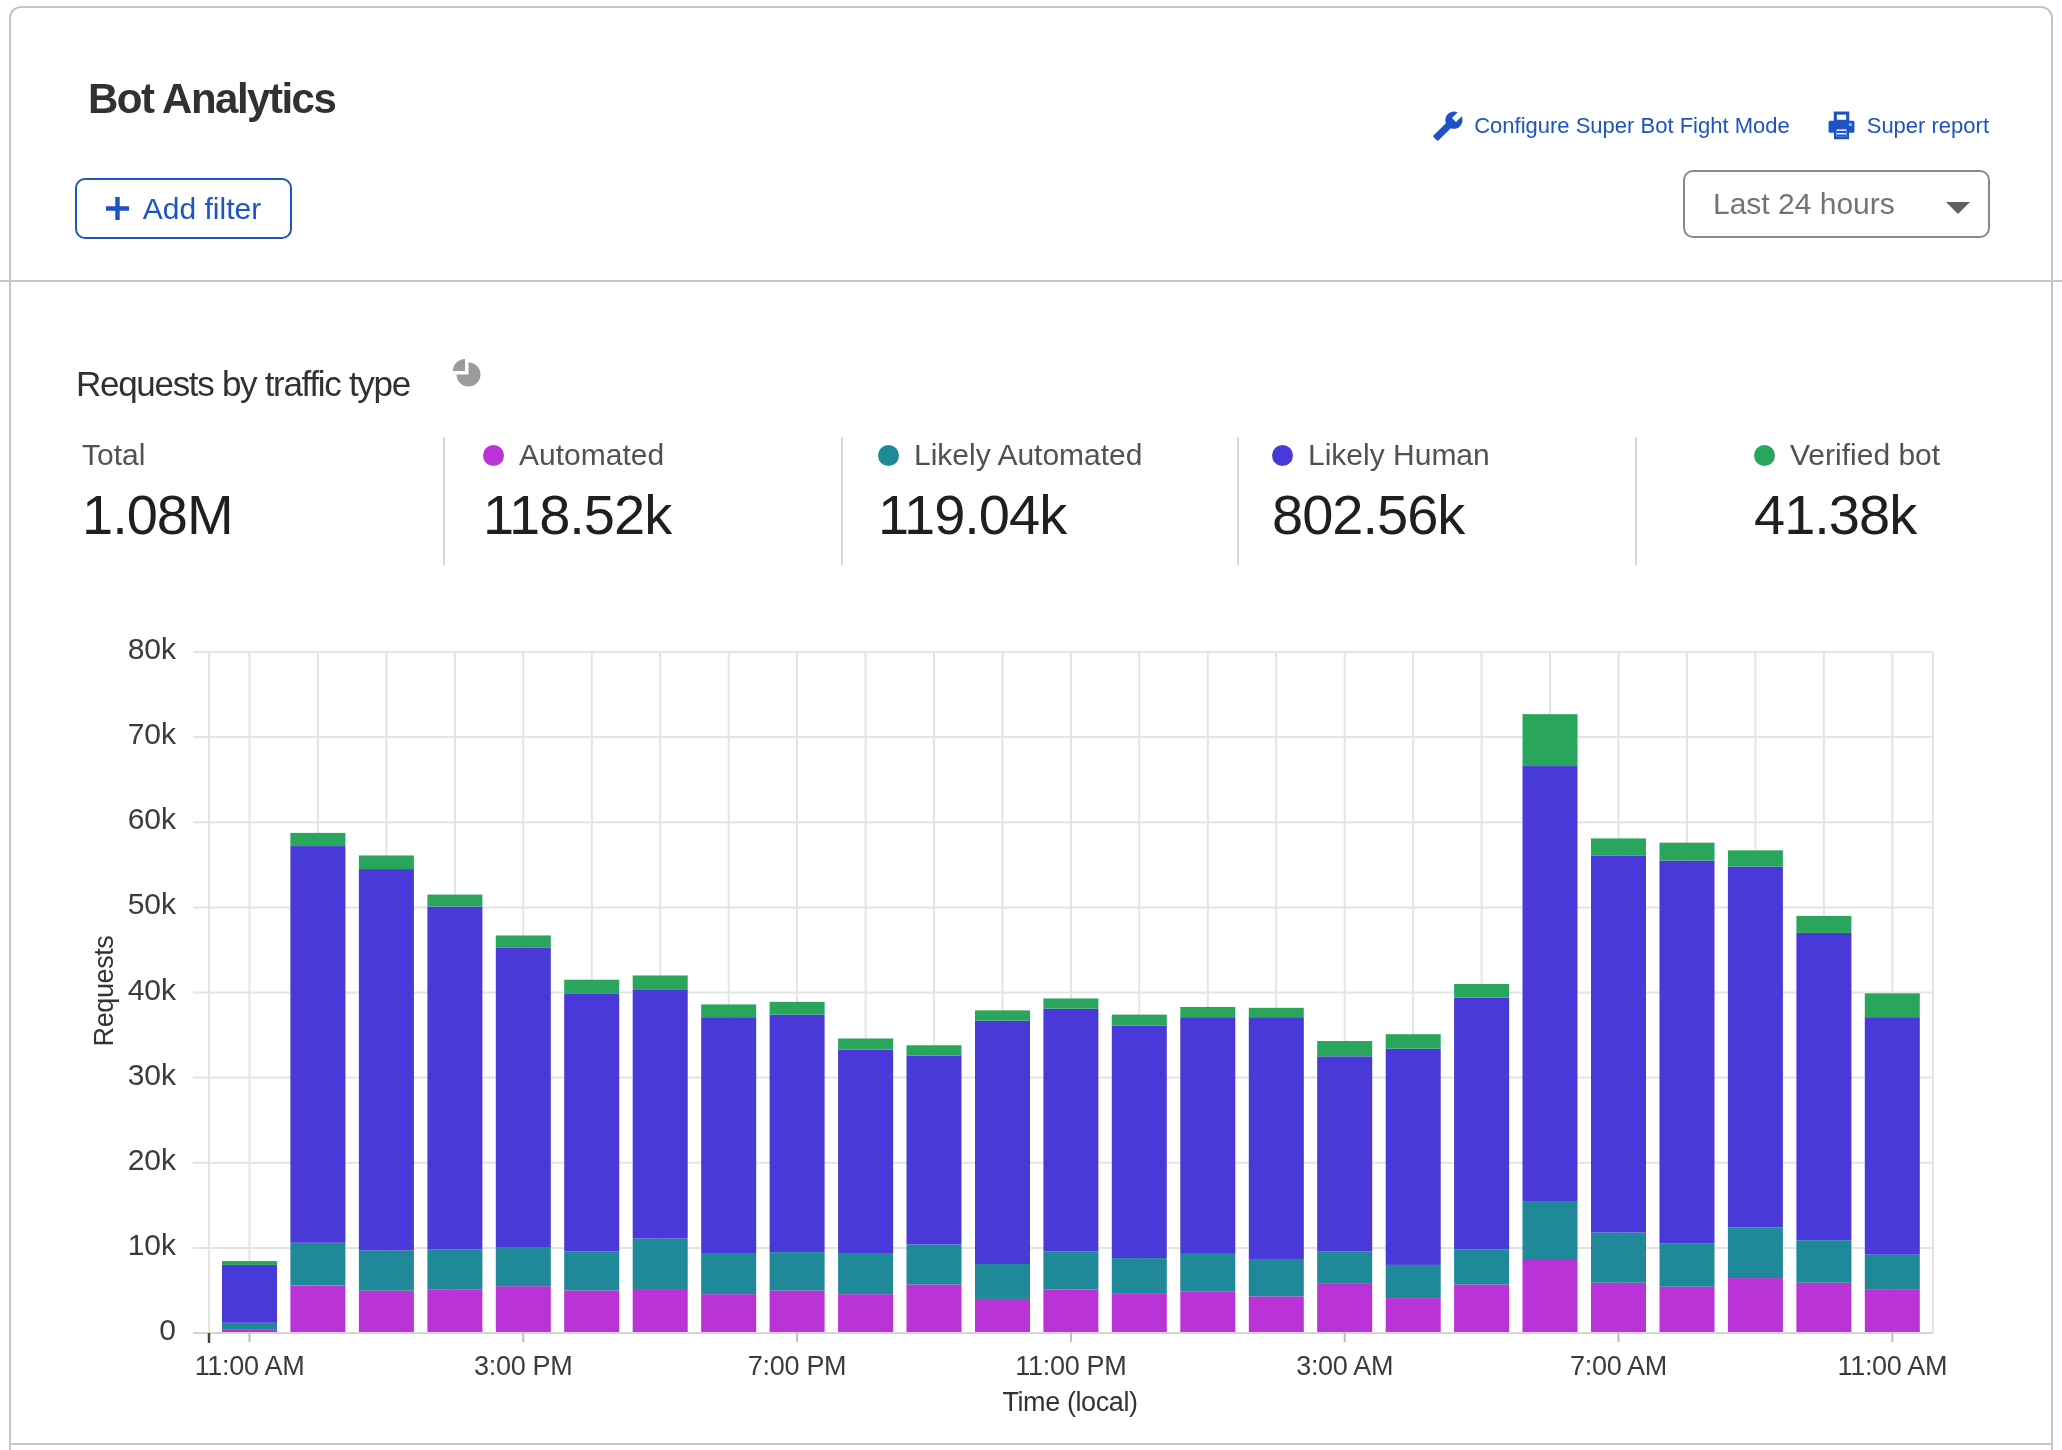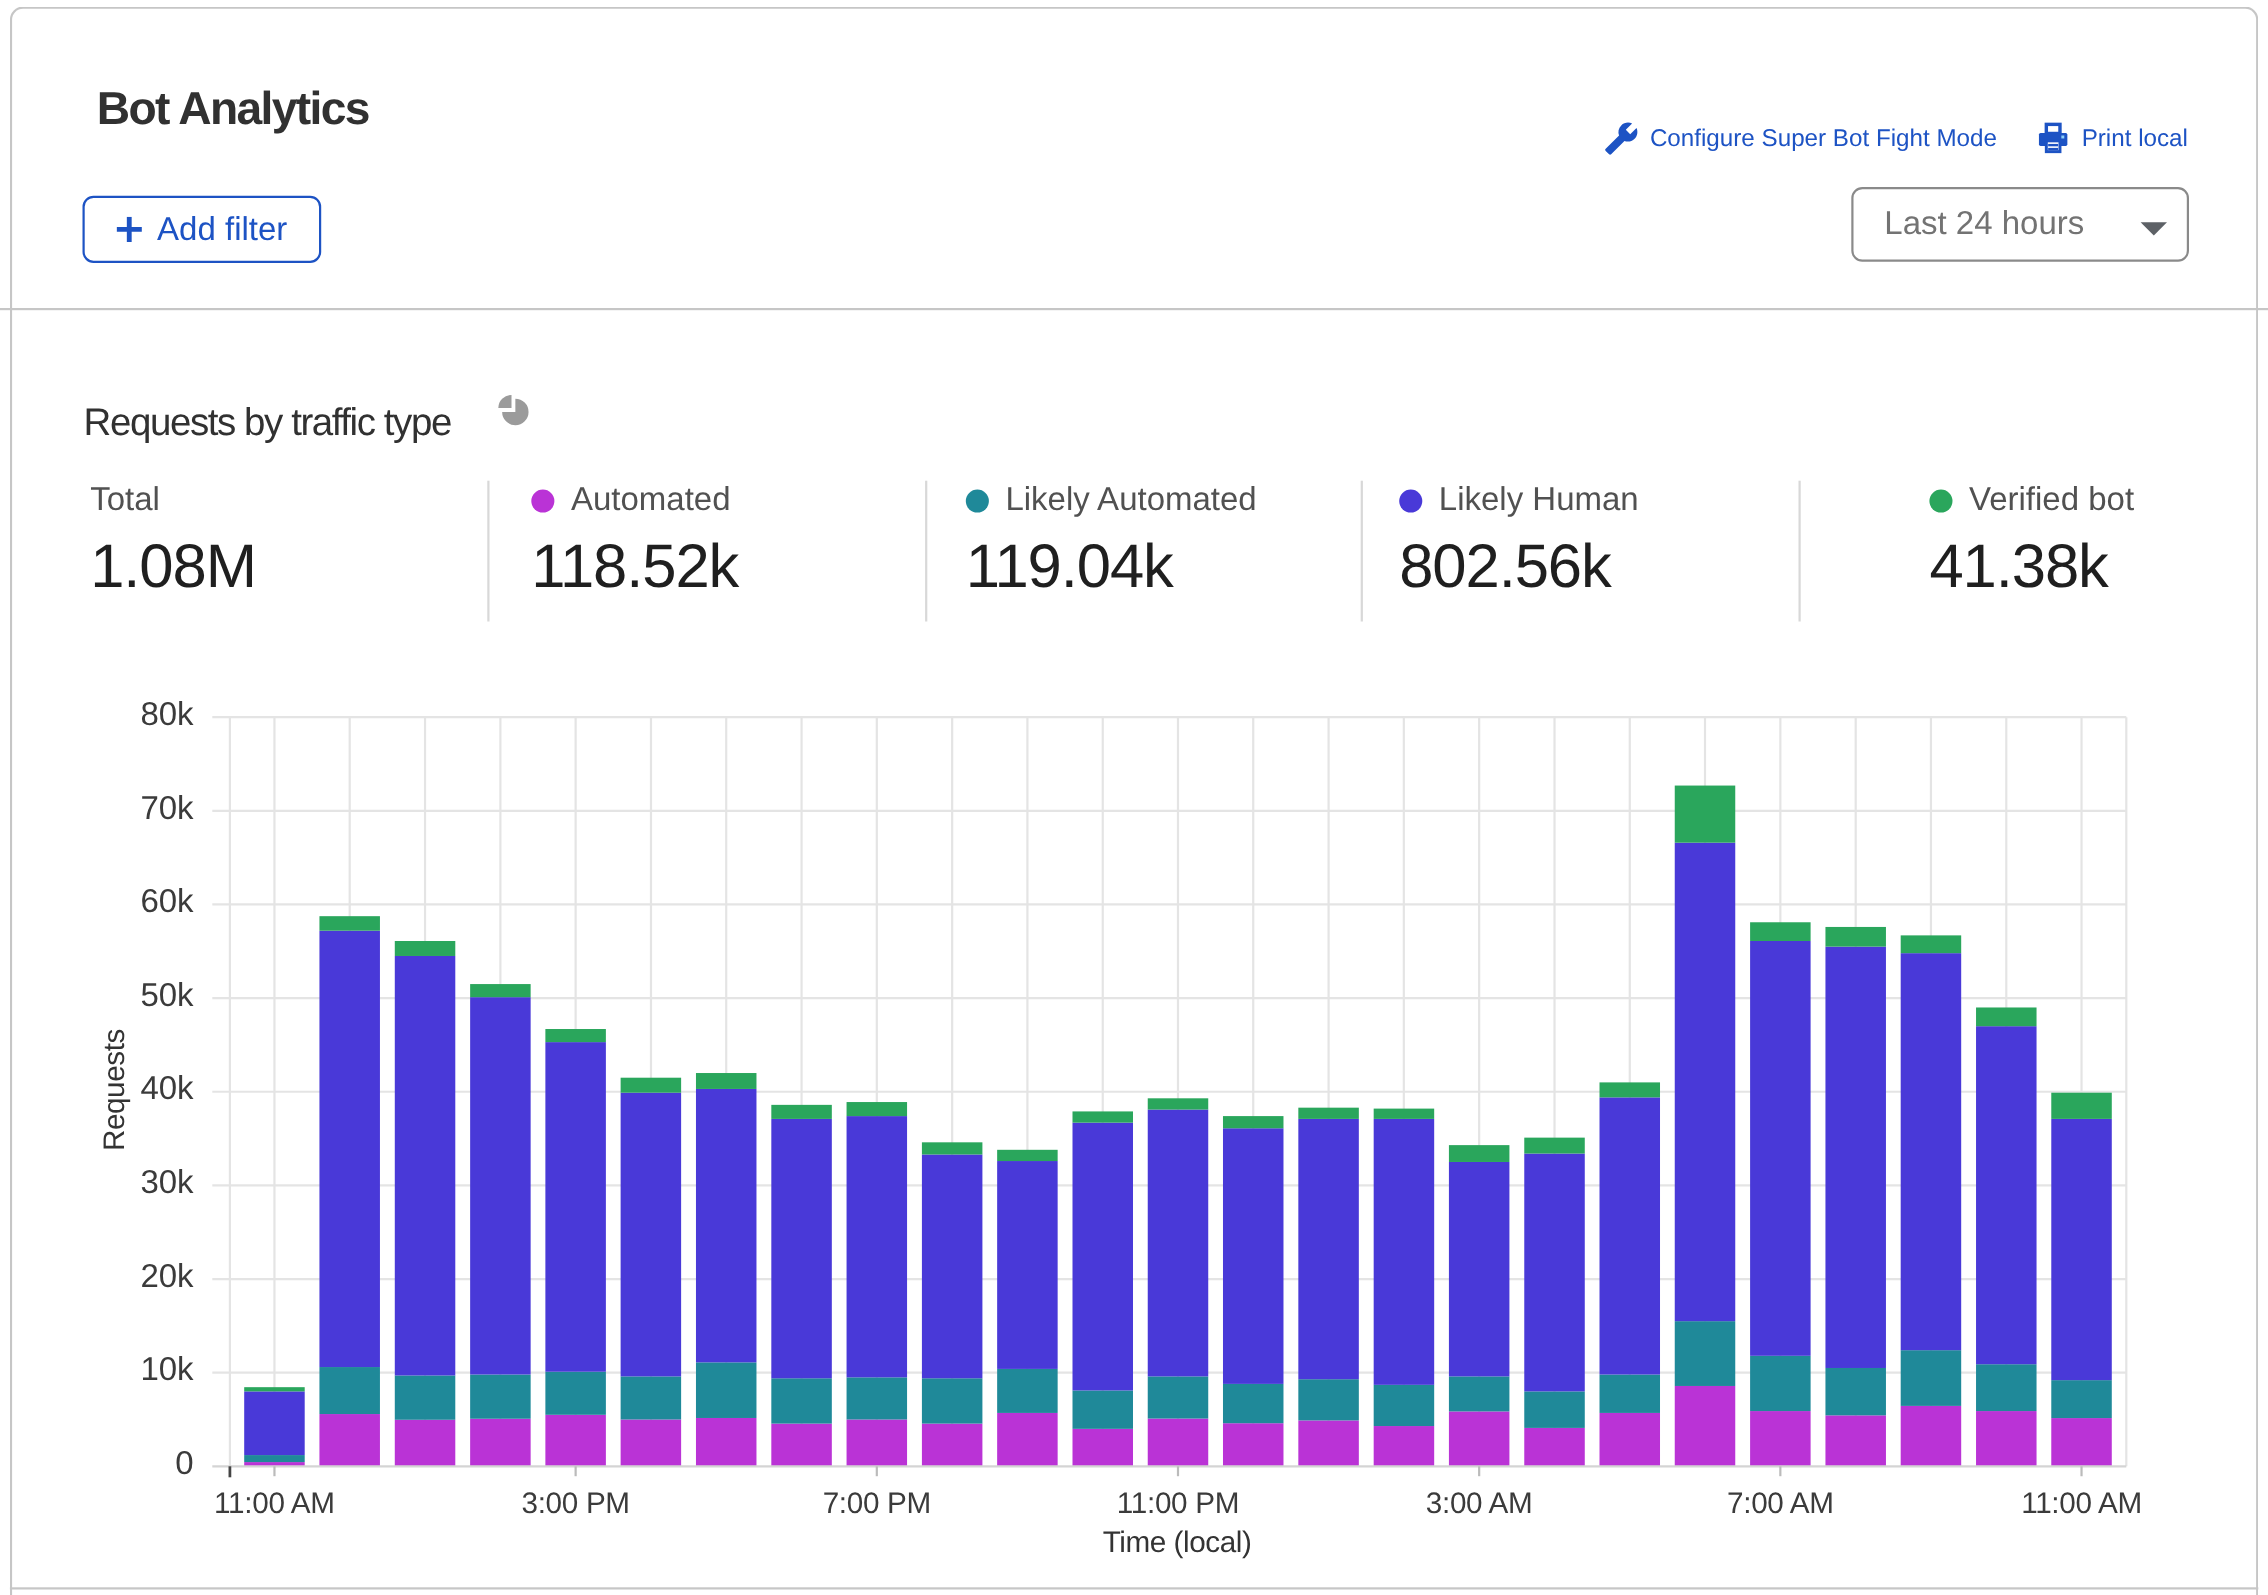--- a/index.html
+++ b/index.html
@@ -51,21 +51,21 @@
       </span>
     <span class="link">
         <svg width="31" height="31" viewBox="0 0 30 30">
           <rect x="9" y="2" width="12" height="8" fill="none" stroke="#1d53c4" stroke-width="3"></rect>
           <rect x="2.5" y="9.5" width="25" height="11.5" rx="1.5" fill="#1d53c4"></rect>
           <rect x="22.2" y="11.8" width="2.6" height="2.6" fill="#8fd0f8"></rect>
           <rect x="9" y="16.5" width="12" height="9.5" fill="#fff" stroke="#1d53c4" stroke-width="2.6"></rect>
           <rect x="10.6" y="19.2" width="8.8" height="2.1" fill="#1d53c4"></rect>
           <rect x="10.6" y="22.7" width="8.8" height="2.1" fill="#1d53c4"></rect>
         </svg>
-        <span>Print local</span>
+        <span>Super report</span>
       </span>
   </div>
   <div class="btn-add">
       <svg width="23" height="23" viewBox="0 0 23 23">
         <path d="M9.3 0h4.4v9.3H23v4.4h-9.3V23H9.3v-9.3H0V9.3h9.3z" fill="#1d53c4"></path>
       </svg>
       <span>Add filter</span>
     </div>
   <div class="dropdown">
       <span>Last 24 hours</span>

